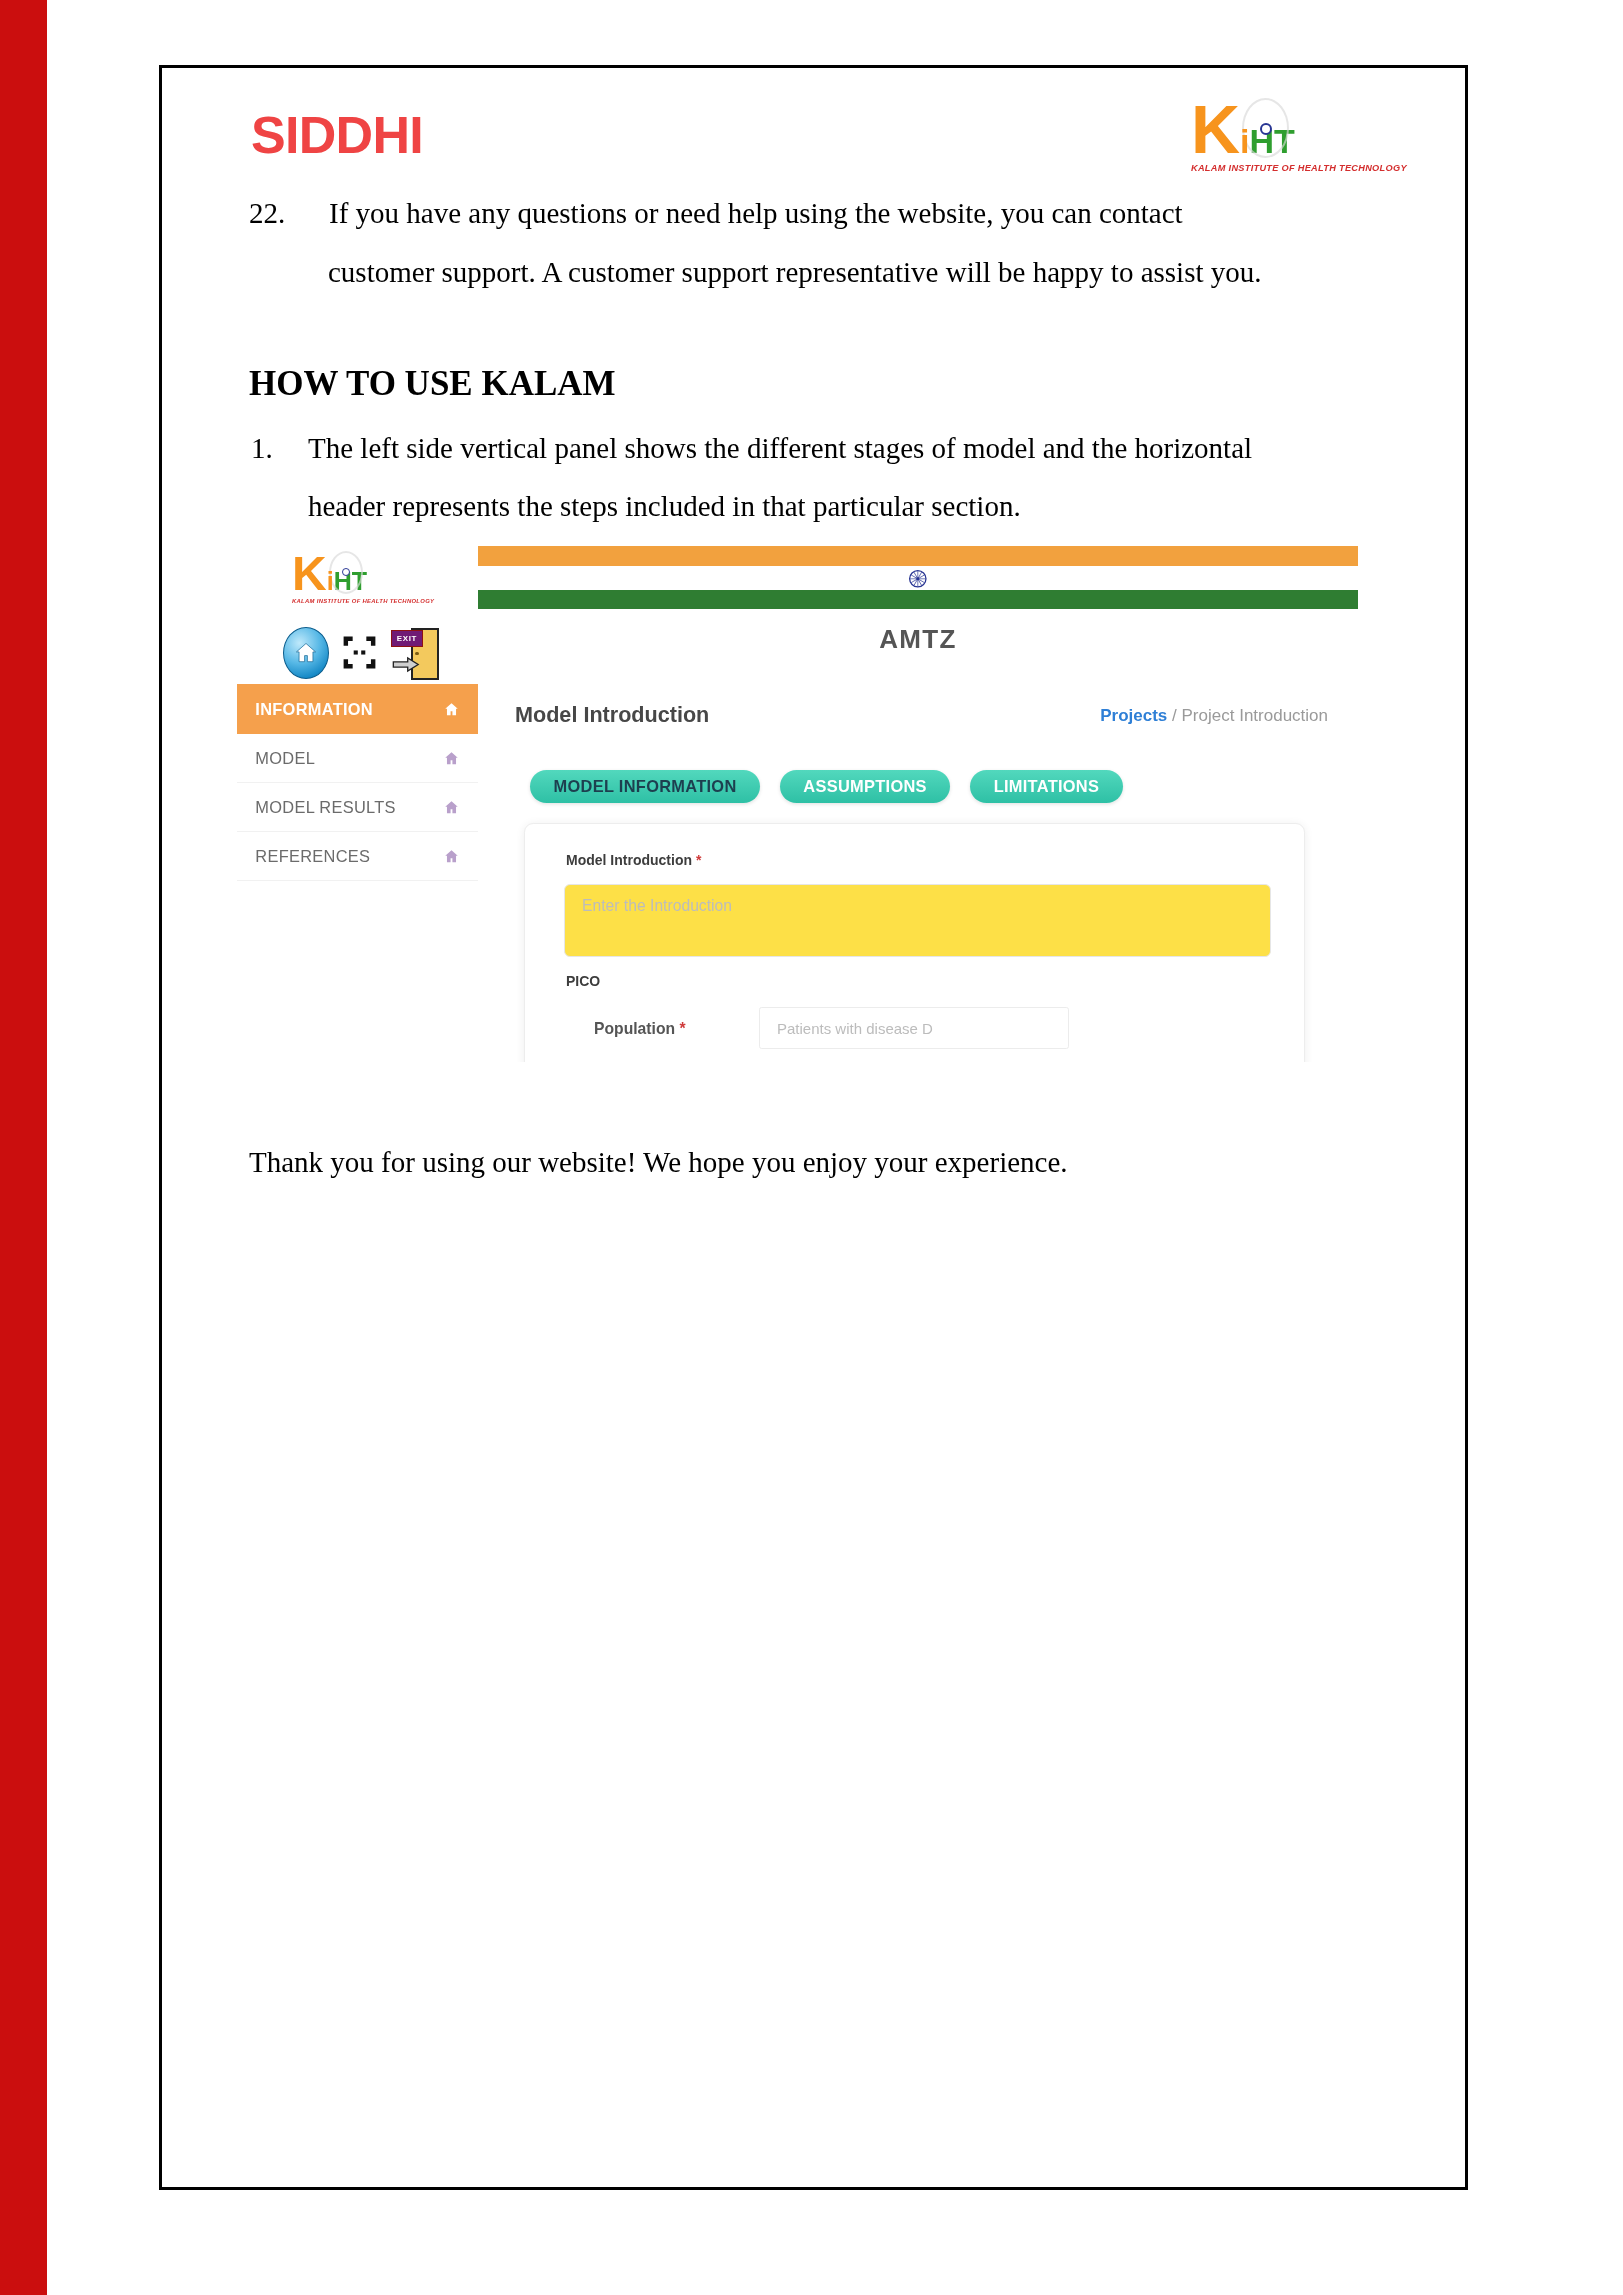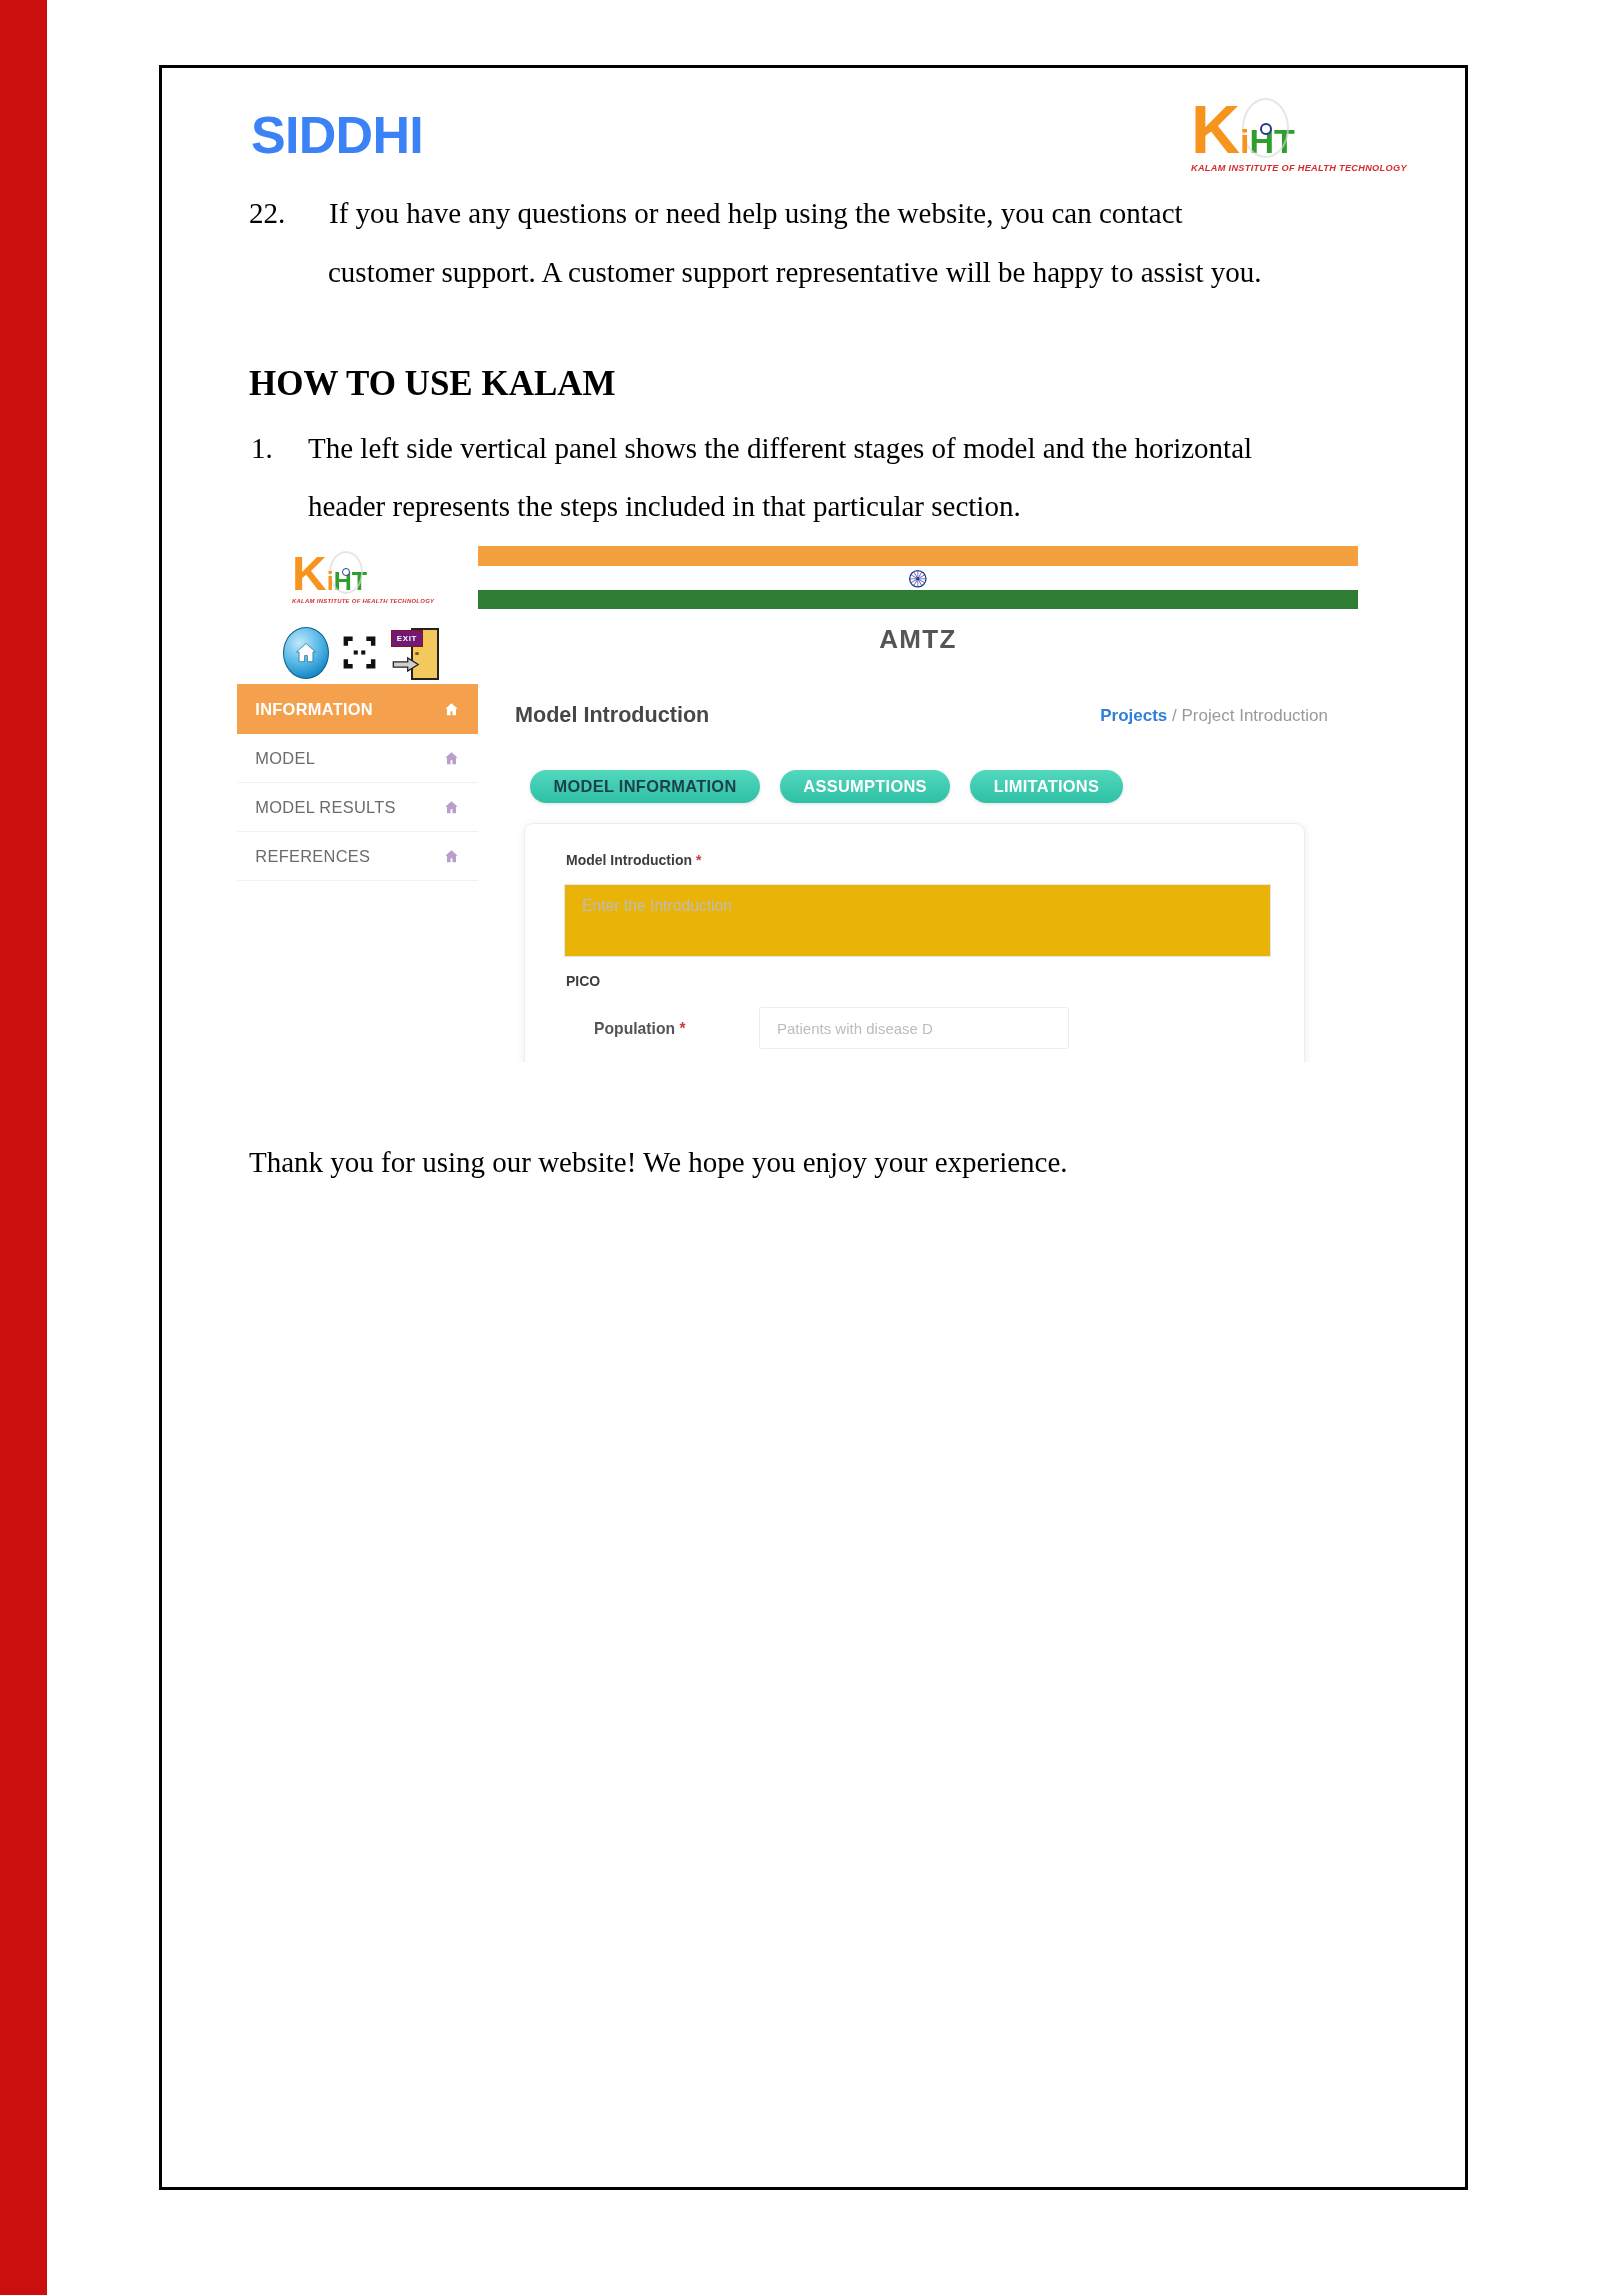--- a/index.html
+++ b/index.html
@@ -7,21 +7,21 @@
           font-family:"Liberation Sans",sans-serif;}
   .abs{position:absolute;}
 
   
   #edge-strip{left:0;top:0;width:47px;height:2295px;background:#cb0e0e;}
 
   
   #page-frame{left:159px;top:65px;width:1303px;height:2119px;border:3.9px solid #000;background:#fff;}
 
   
-  .doc-title{left:251px;top:105px;font-size:52px;font-weight:700;color:#3b82f6;letter-spacing:-0.7px;
+  .doc-title{left:251px;top:105px;font-size:52px;font-weight:700;color:#ef4444;letter-spacing:-0.7px;
              font-family:"Liberation Sans",sans-serif;}
   .serif{font-family:"Liberation Serif",serif;color:#000;}
   .doc-line{font-size:29px;line-height:34px;white-space:nowrap;}
   .doc-num{display:inline-block;}
   .section-heading{left:249px;top:364px;font-size:35px;font-weight:700;font-family:"Liberation Serif",serif;color:#000;}
 
   
   .logo-box{width:170px;height:92px;}
   #logo-main{left:1191px;top:97px;}
   .logo-row{position:relative;white-space:nowrap;}
@@ -88,23 +88,23 @@
   .tab-pill{height:33px;border-radius:16.4px;display:flex;align-items:center;padding:0 23.6px;
             background:linear-gradient(180deg,#52d8bd 0%,#2ec0a5 100%);
             font-size:16.4px;font-weight:700;letter-spacing:0.3px;color:#fff;box-shadow:0 1.3px 3.9px rgba(0,0,0,.12);}
   .tab-pill.active{color:#1d3f4f;}
 
   .form-card{left:46px;top:278px;width:779px;height:249px;background:#fff;border:0.7px solid #ededed;
              border-radius:9.2px;box-shadow:0 1.3px 9.2px rgba(0,0,0,.07);}
   .field-label{font-size:14px;font-weight:700;color:#3d3d3d;}
   .req{color:#cf3a3a;font-weight:700;}
   .intro-label{left:41px;top:27.5px;}
-  .intro-textarea{left:39px;top:60px;width:707px;height:73px;border:0.7px solid #e6e6e6;border-radius:0;
+  .intro-textarea{left:39px;top:60px;width:707px;height:73px;border:0.7px solid #e6e6e6;border-radius:6px;
                   resize:none;box-sizing:border-box;padding:11.8px 17px;font-size:15.7px;
-                  font-family:"Liberation Sans",sans-serif;color:#555;background:#eab308;outline:none;}
+                  font-family:"Liberation Sans",sans-serif;color:#555;background:#fde047;outline:none;}
   .pico-heading{left:41px;top:149px;}
   .pop-label{left:69px;top:196px;font-size:15.7px;font-weight:600;color:#555;}
   .pop-input{left:234px;top:183px;width:310px;height:42px;border:0.7px solid #ececec;border-radius:2.6px;
              box-sizing:border-box;padding:0 17px;font-size:15px;font-family:"Liberation Sans",sans-serif;
              color:#555;background:#fff;outline:none;}
   ::placeholder{color:#bcbcbc;opacity:1;}
 
   .closing-line{left:249px;top:1146px;font-size:29px;}
 </style>
 </head>

